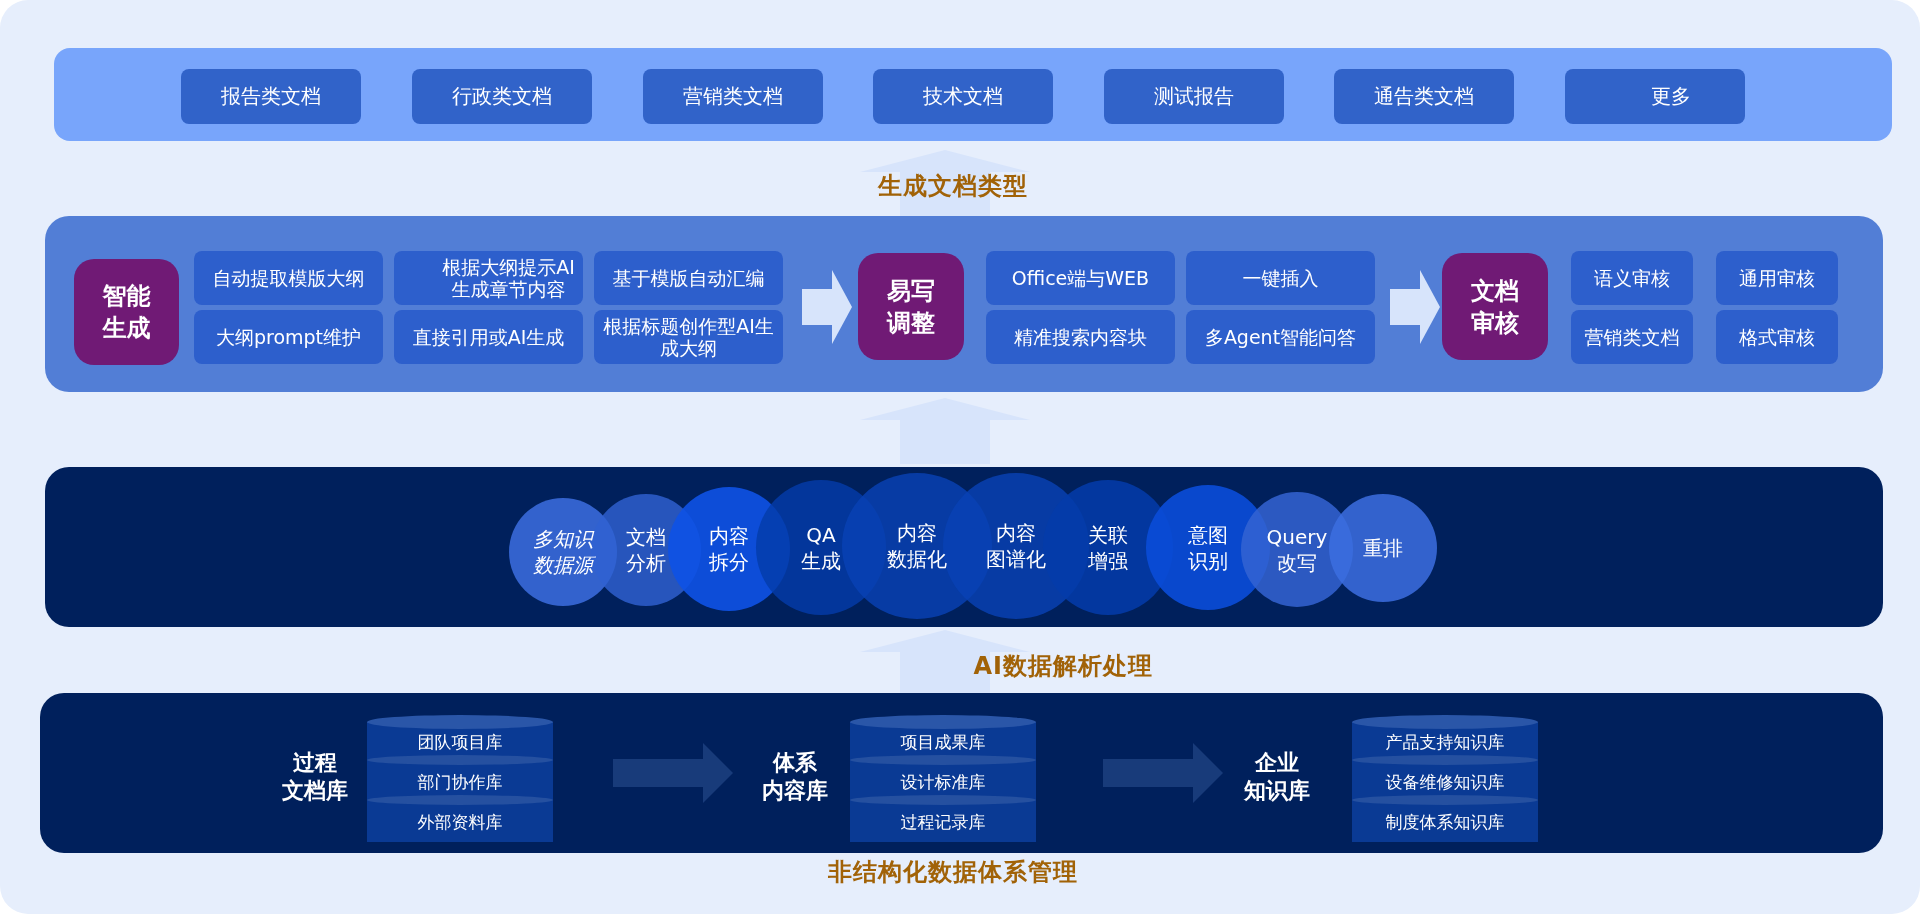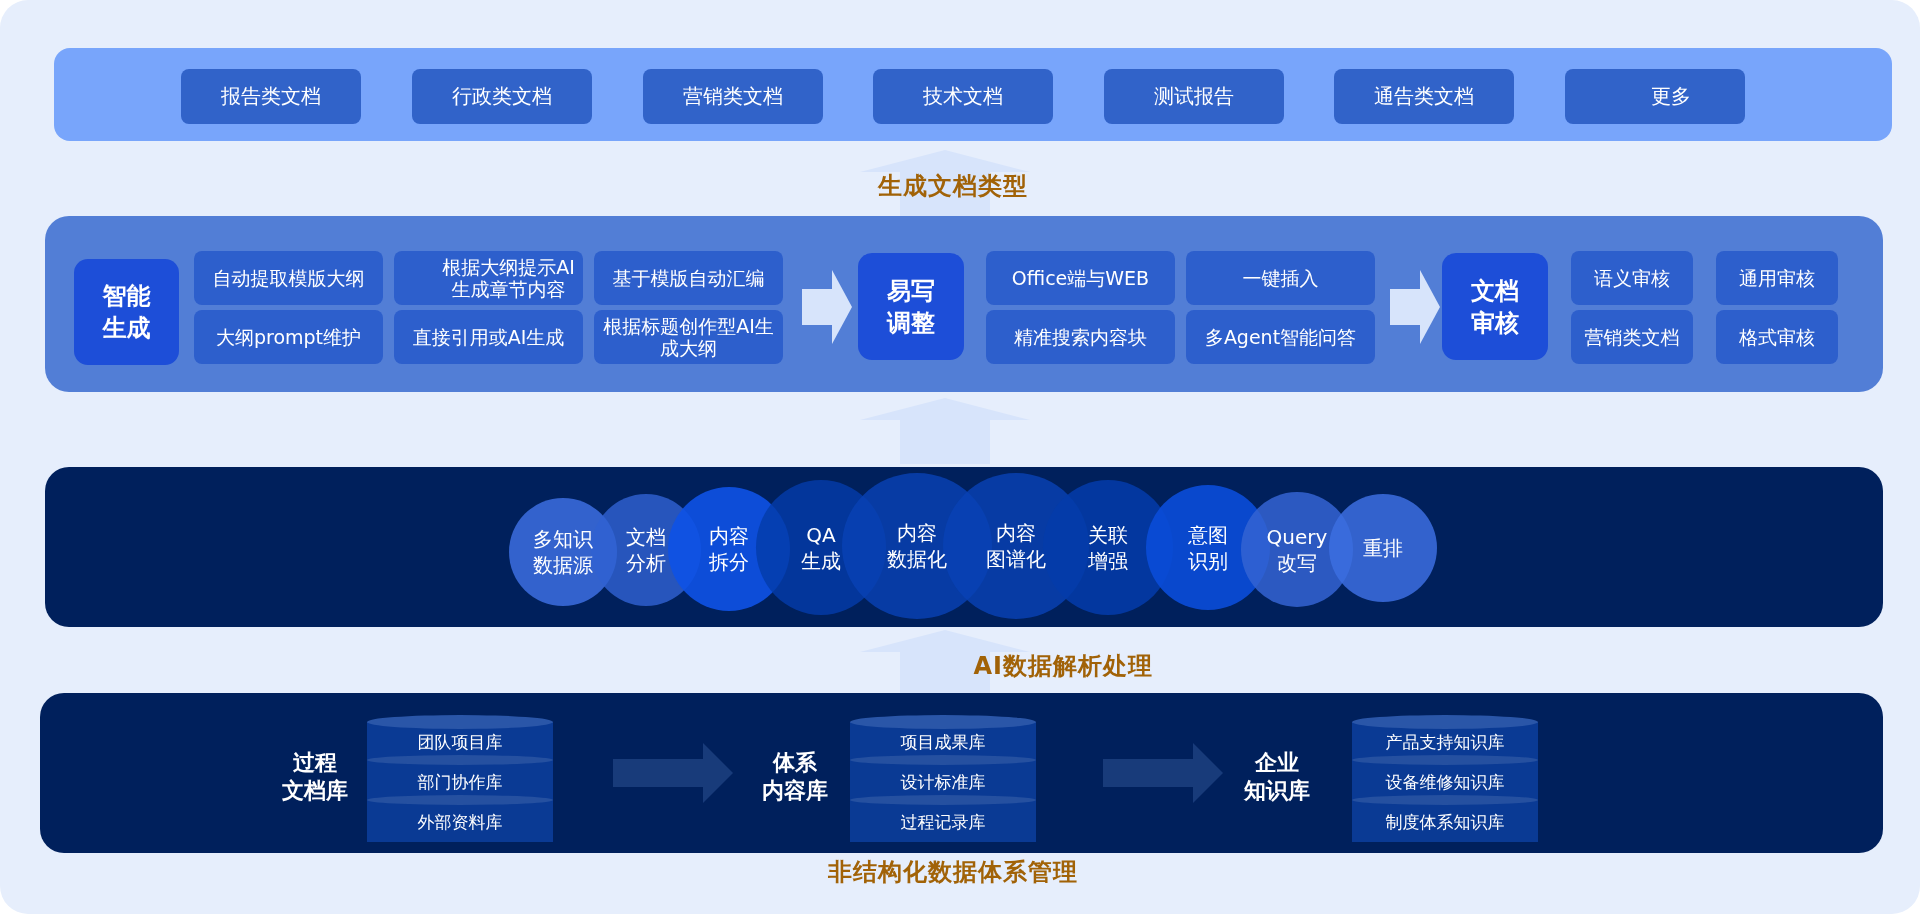--- a/index.html
+++ b/index.html
@@ -34,21 +34,21 @@
     background: #3163c9; border-radius: 8px; color: #ffffff;
     font-size: 20px; display: flex; align-items: center; justify-content: center;
   }
 
   
   .row2 {
     position: absolute; left: 45px; top: 216px; width: 1838px; height: 176px;
     background: #527ed6; border-radius: 24px;
   }
   .red-block {
-    position: absolute; background: #1d4ed8; border-radius: 14px; color: #ffffff;
+    position: absolute; background: #701a75; border-radius: 20px; color: #ffffff;
     font-size: 24px; font-weight: bold; line-height: 32px;
     display: flex; align-items: center; justify-content: center; text-align: center;
   }
   .feat {
     position: absolute; height: 54px; background: #2d5fcc; border-radius: 8px; color: #ffffff;
     font-size: 19px; line-height: 22px; text-align: center;
     display: flex; align-items: center; justify-content: center; padding: 0 4px;
   }
   .right-arrow { position: absolute; }
   .right-arrow .shaft { position: absolute; left: 0; top: 19px; width: 30px; height: 36px; background: #d7e4fb; }
@@ -167,21 +167,21 @@
     <div class="feat" style="left:1671px; top:35px; width:122px;">通用审核</div>
     <div class="feat" style="left:1671px; top:94px; width:122px;">格式审核</div>
   </div>
 
   <div class="up-arrow" style="left:860px; top:398px;">
     <div class="head"></div>
       <div class="shaft"></div>
   </div>
 
   <div class="row3">
-    <div class="bubble" style="left:464px; top:31px; width:108px; height:108px; background:rgba(60,110,225,0.85);">
+    <div class="bubble" style="left:464px; top:31px; width:108px; height:108px; background:rgba(60,110,225,0.85);font-style:italic;">
       <span><span>多知识</span><br><span>数据源</span></span>
     </div>
     <div class="bubble" style="left:546px; top:27px; width:110px; height:112px; background:rgba(48,98,210,0.82);">
       <span><span>文档</span><br><span>分析</span></span>
     </div>
     <div class="bubble" style="left:623px; top:20px; width:122px; height:124px; background:rgba(14,82,230,0.9);">
       <span><span>内容</span><br><span>拆分</span></span>
     </div>
     <div class="bubble" style="left:711px; top:13px; width:130px; height:135px; background:rgba(4,60,170,0.82);">
       <span><span>QA</span><br><span>生成</span></span>

